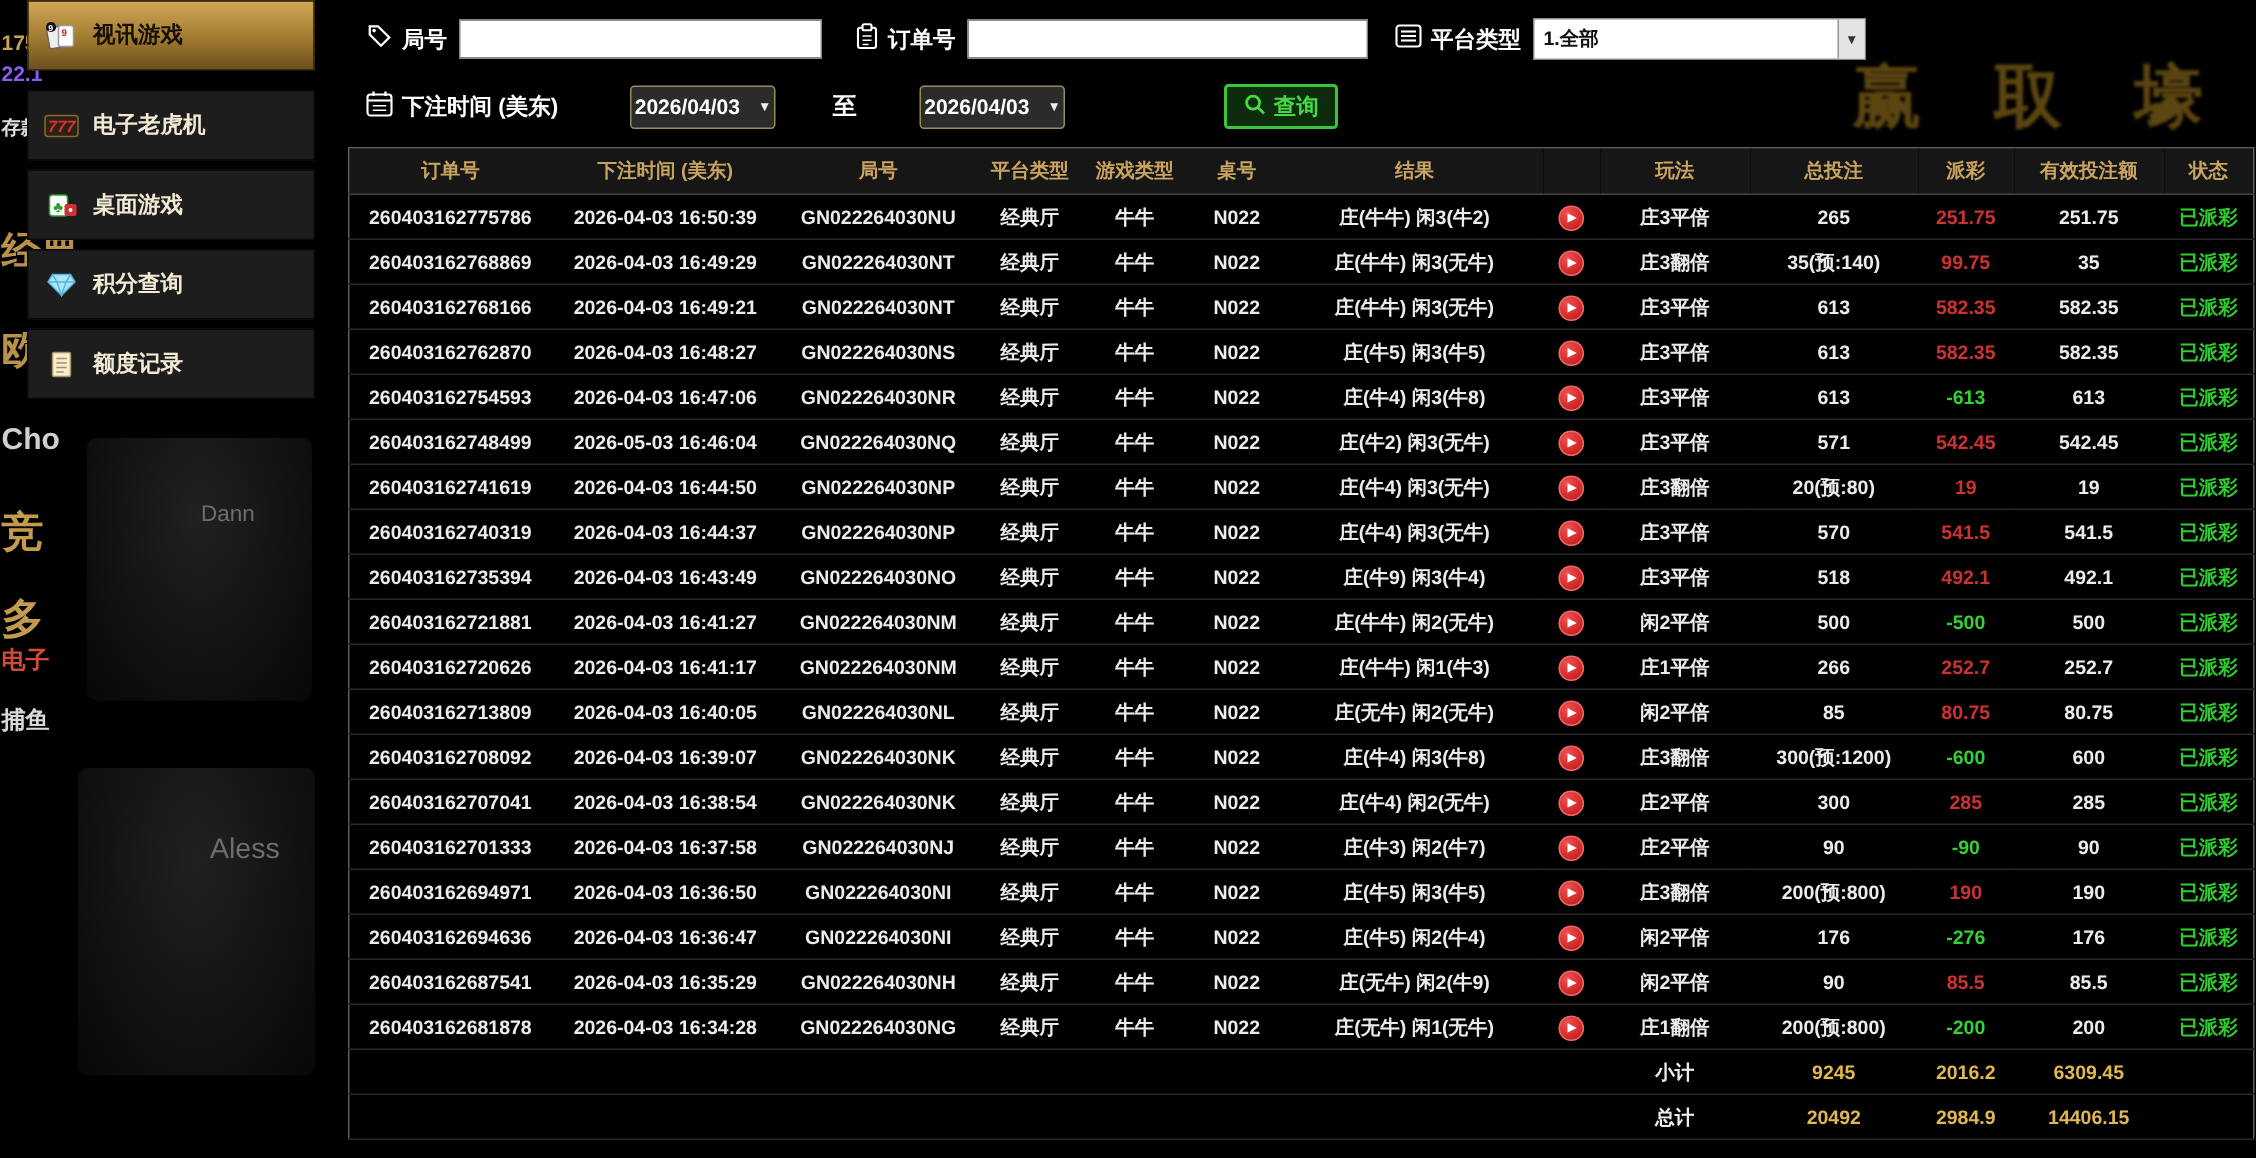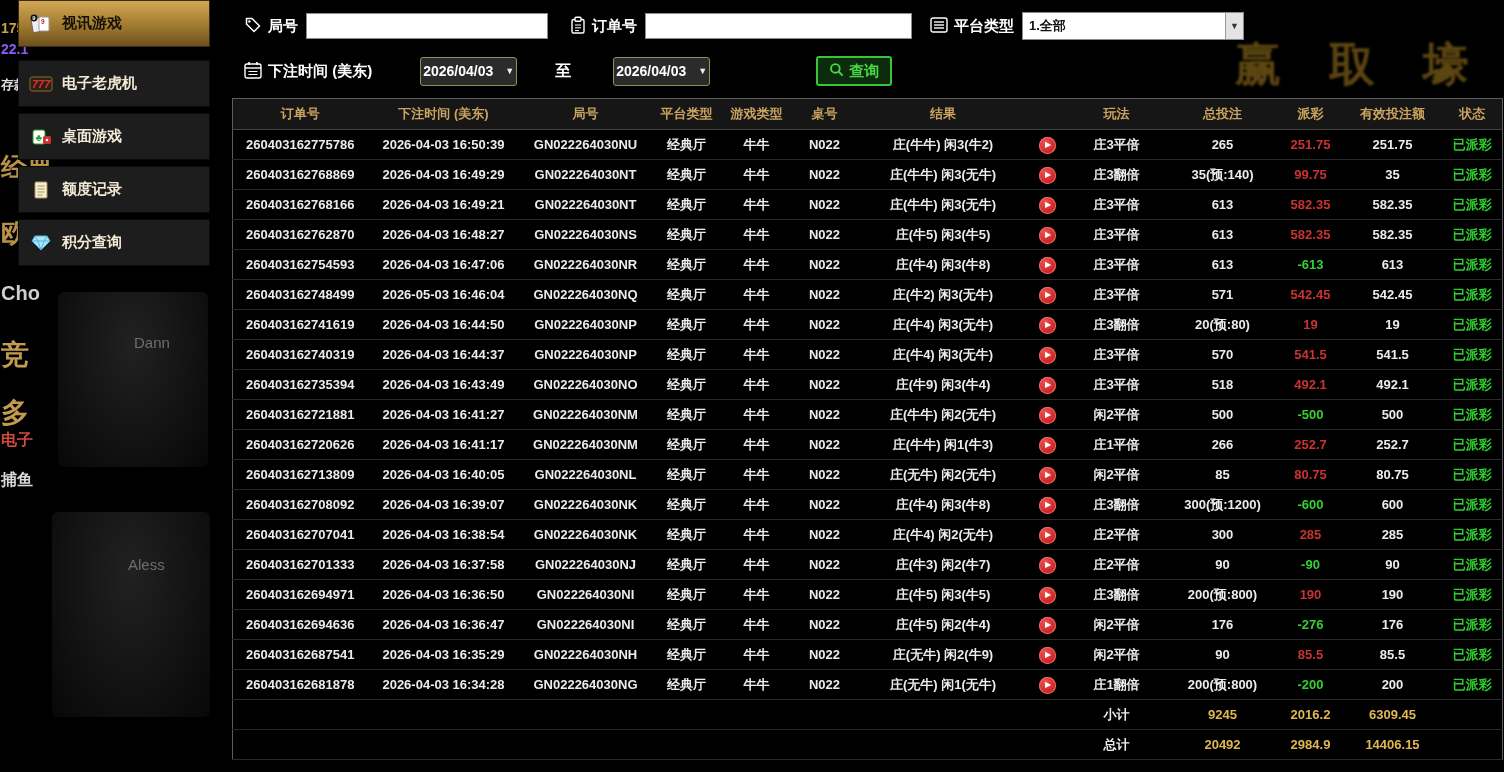--- a/index.html
+++ b/index.html
@@ -13,21 +13,21 @@
   .frag-b{left:1px;top:41px;color:#8b5cf6;font-size:14px;font-weight:700;}
   .frag-c{left:1px;top:76px;color:#ddd;font-size:13px;font-weight:700;}
   .frag-d{left:1px;top:150px;color:#b8924a;font-size:26px;font-weight:700;}
   .frag-e{left:1px;top:216px;color:#b8924a;font-size:26px;font-weight:700;}
   .frag-f{left:1px;top:282px;color:#cfcfcf;font-size:20px;font-weight:700;}
   .frag-g{left:1px;top:336px;color:#c29b4e;font-size:28px;font-weight:700;}
   .frag-h{left:1px;top:394px;color:#c29b4e;font-size:28px;font-weight:700;}
   .frag-i{left:1px;top:430px;color:#d24a3a;font-size:16px;font-weight:700;}
   .frag-j{left:1px;top:470px;color:#d8d8d8;font-size:16px;font-weight:700;}
   .frag-k{left:134px;top:334px;color:#6e6e6e;font-size:15px;}
-  .frag-l{left:128px;top:556px;color:#6e6e6e;font-size:15px;}
+  .frag-l{left:140px;top:556px;color:#6e6e6e;font-size:19px;}
   .photo-ph{position:absolute;border-radius:6px;opacity:.55;z-index:0;
             background:radial-gradient(ellipse at 50% 30%,#3c3c3c,#0d0d0d);}
   .photo-1{left:58px;top:292px;width:150px;height:175px;}
   .photo-2{left:52px;top:512px;width:158px;height:205px;}
 
   
   .sidebar{position:absolute;left:18px;top:0;width:192px;z-index:2;}
   .side-item{height:47px;display:flex;align-items:center;gap:9px;padding-left:10px;
              background:#1d1d1d;color:#f3ead6;font-size:15px;font-weight:700;
              margin-bottom:6px;cursor:pointer;border:1px solid #0a0a0a;box-sizing:border-box;}
@@ -136,39 +136,39 @@
           <rect x="2" y="2" width="12" height="14" rx="2" fill="#fff" stroke="#2e9e2e"></rect>
           <text x="4.5" y="13" font-size="10" fill="#2e9e2e">♣</text>
           <rect x="12" y="8" width="8" height="8" rx="1.5" fill="#d03030"></rect>
           <circle cx="16" cy="12" r="1.3" fill="#fff"></circle>
         </svg>
       </span>
       <span class="s-label">桌面游戏</span>
     </div>
     <div class="side-item">
       <span class="s-icon">
+        <svg width="20" height="16" viewBox="0 0 20 16">
+          <polygon points="4,1 16,1 19,6 10,15 1,6" fill="#aee4f7" stroke="#4fb6d9"></polygon>
+          <polyline points="1,6 19,6" stroke="#4fb6d9" fill="none"></polyline>
+          <polyline points="4,1 7,6 10,15 13,6 16,1" stroke="#4fb6d9" fill="none"></polyline>
+        </svg>
+      </span>
+      <span class="s-label">积分查询</span>
+    </div>
+    <div class="side-item">
+      <span class="s-icon">
         <svg width="16" height="18" viewBox="0 0 16 18">
           <rect x="2" y="1" width="12" height="16" rx="1" fill="#f5edd6" stroke="#a89458"></rect>
           <line x1="4.5" y1="5" x2="11.5" y2="5" stroke="#a89458"></line>
           <line x1="4.5" y1="8" x2="11.5" y2="8" stroke="#a89458"></line>
           <line x1="4.5" y1="11" x2="11.5" y2="11" stroke="#a89458"></line>
           <line x1="4.5" y1="14" x2="9.5" y2="14" stroke="#a89458"></line>
         </svg>
       </span>
       <span class="s-label">额度记录</span>
-    </div>
-    <div class="side-item">
-      <span class="s-icon">
-        <svg width="20" height="16" viewBox="0 0 20 16">
-          <polygon points="4,1 16,1 19,6 10,15 1,6" fill="#aee4f7" stroke="#4fb6d9"></polygon>
-          <polyline points="1,6 19,6" stroke="#4fb6d9" fill="none"></polyline>
-          <polyline points="4,1 7,6 10,15 13,6 16,1" stroke="#4fb6d9" fill="none"></polyline>
-        </svg>
-      </span>
-      <span class="s-label">积分查询</span>
     </div>
   </nav>
 
   <div class="main">
     <div class="watermark">赢取壕华</div>
 
     <div class="filters">
       <div class="frow frow1">
         <span class="flabel">
           <span>

